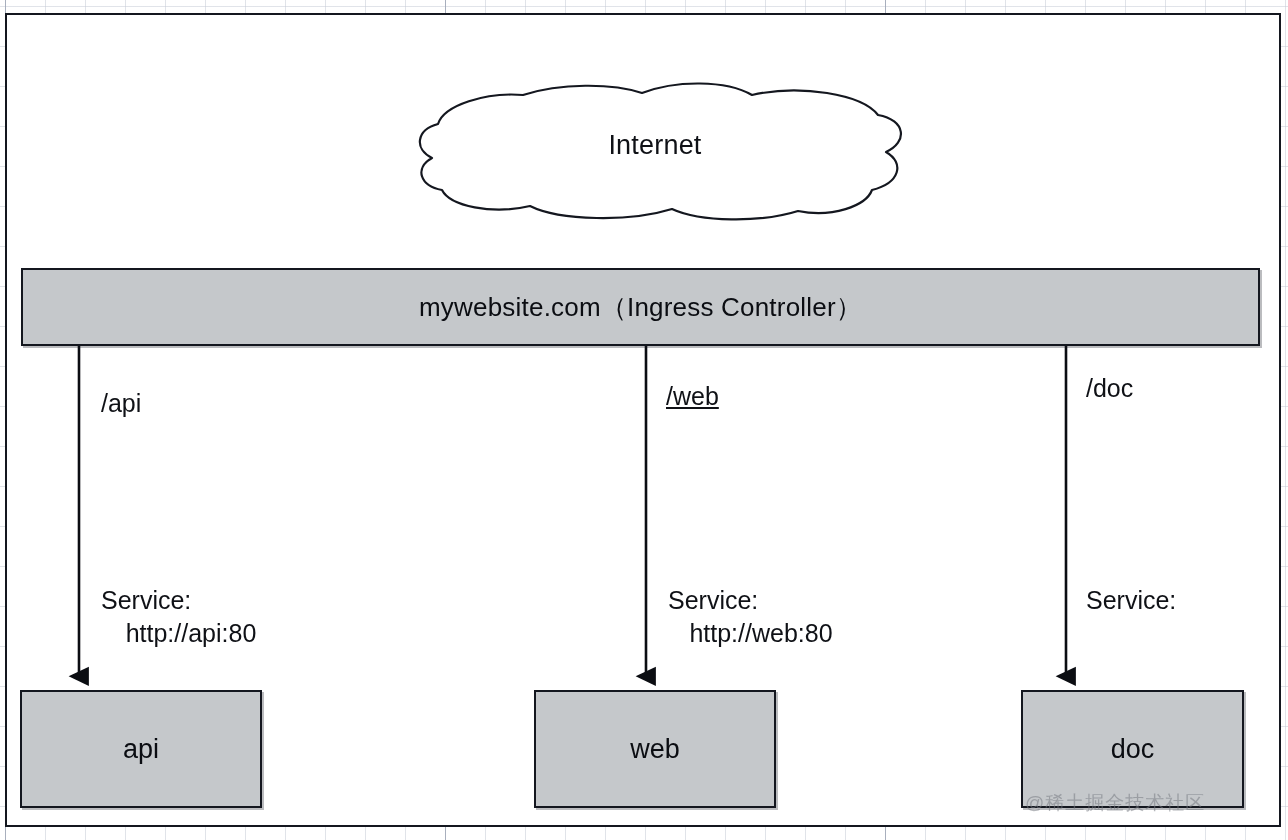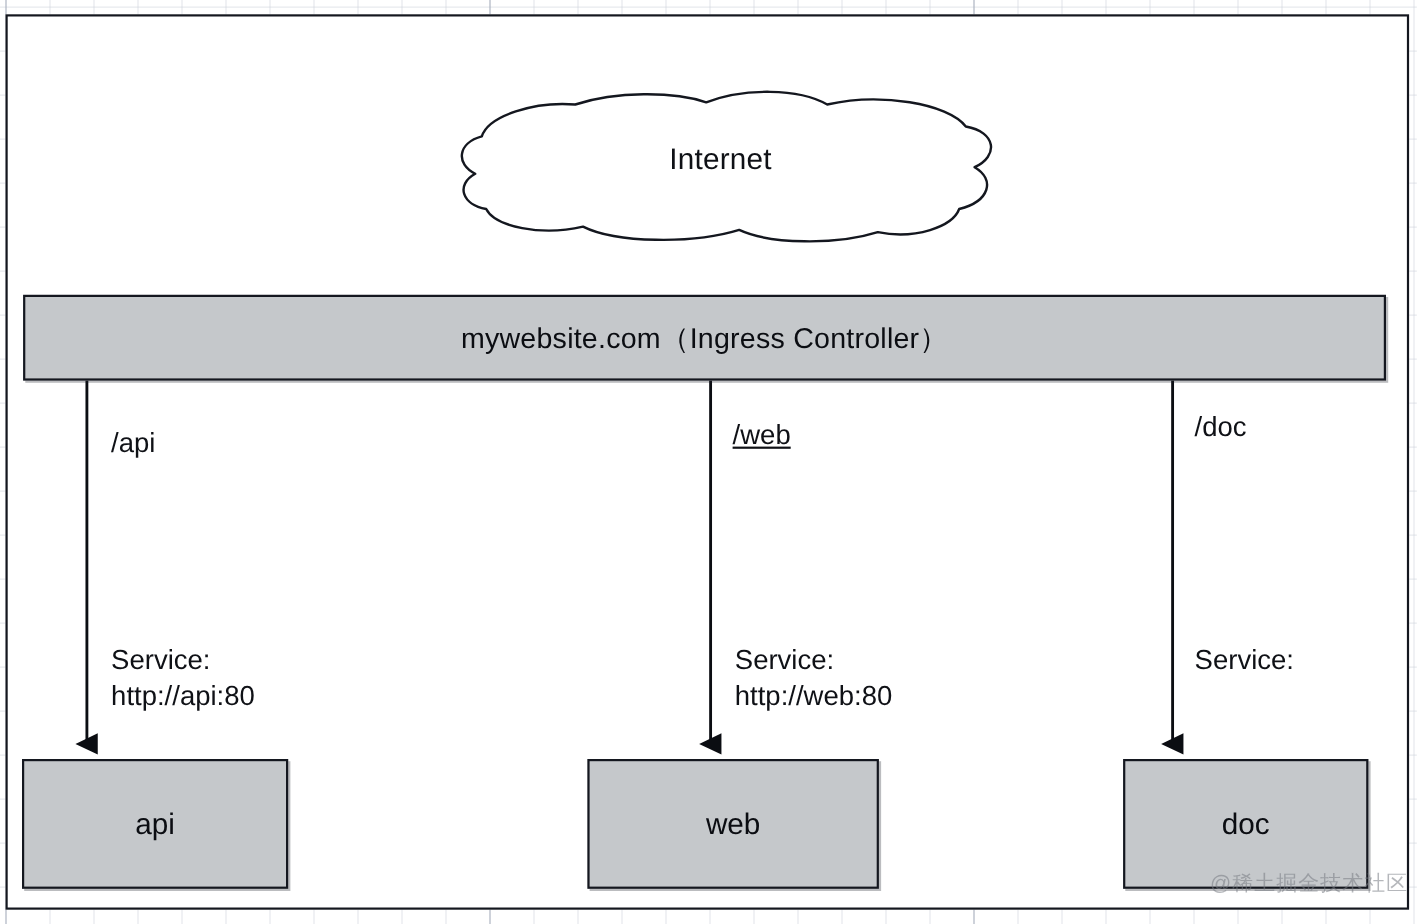--- a/index.html
+++ b/index.html
@@ -102,45 +102,45 @@
     white-space: nowrap;
   }
   .svc-label {
     position: absolute;
     font-size: 25px;
     color: #0f1116;
     line-height: 1.32;
     white-space: nowrap;
   }
   .svc-label .svc-head { display: block; }
-  .svc-label .svc-url  { display: block; }
+  .svc-label .svc-url  { display: block; text-align: center; }
   .node-box {
     position: absolute;
     top: 690px;
     height: 118px;
     background: #c5c8cb;
     border: 2px solid #14171f;
     box-sizing: border-box;
     display: flex;
     align-items: center;
     justify-content: center;
     box-shadow: 2px 2px 0 rgba(30,34,42,0.30);
   }
   .node-box .node-text {
     font-size: 27px;
     color: #0b0d12;
     text-align: right;
   }
   #box-api { left: 20px;   width: 242px; }
-  #box-web { left: 534px;  width: 265px; }
+  #box-web { left: 534px;  width: 242px; }
   #box-doc { left: 1021px; width: 223px; }
 
   .watermark {
     position: absolute;
-    left: 1100px;
+    left: 1025px;
     top: 790px;
     font-size: 19px;
     color: rgba(120,124,132,0.55);
     white-space: nowrap;
     letter-spacing: 1px;
   }
 </style>
 </head>
 <body>
 

